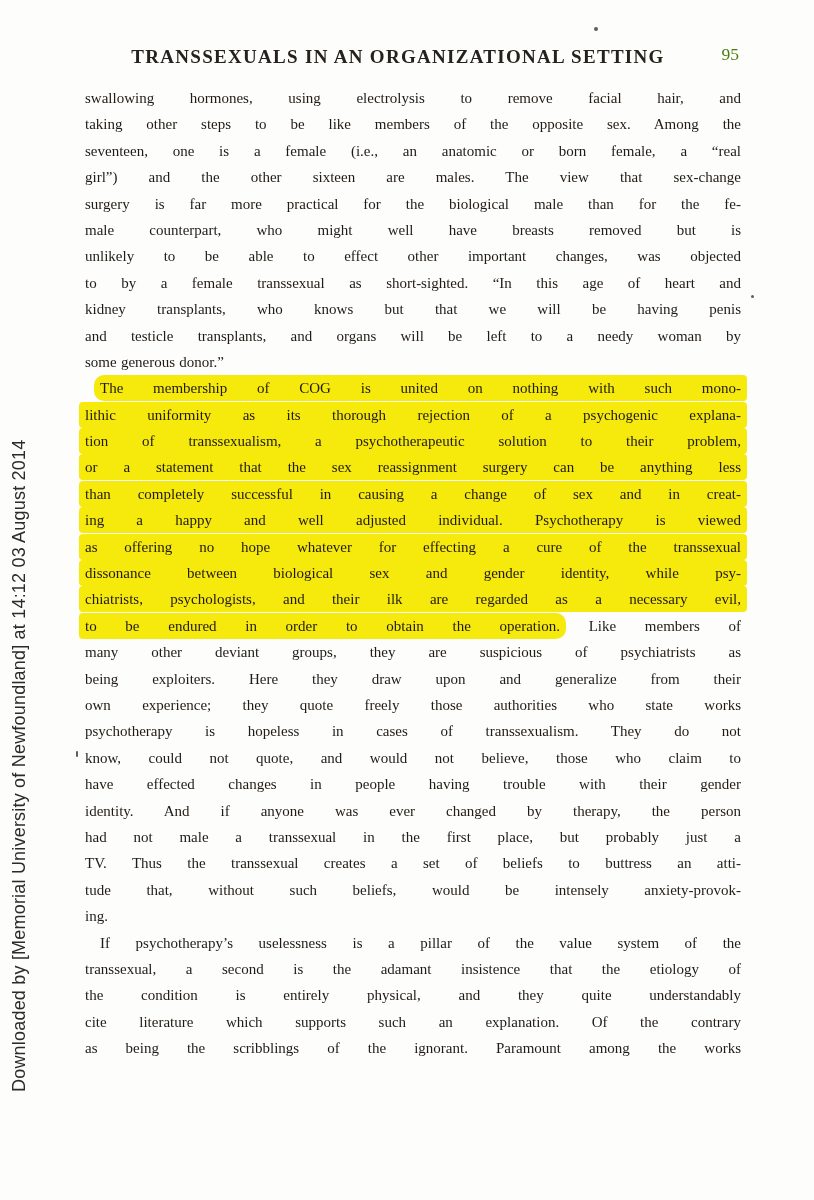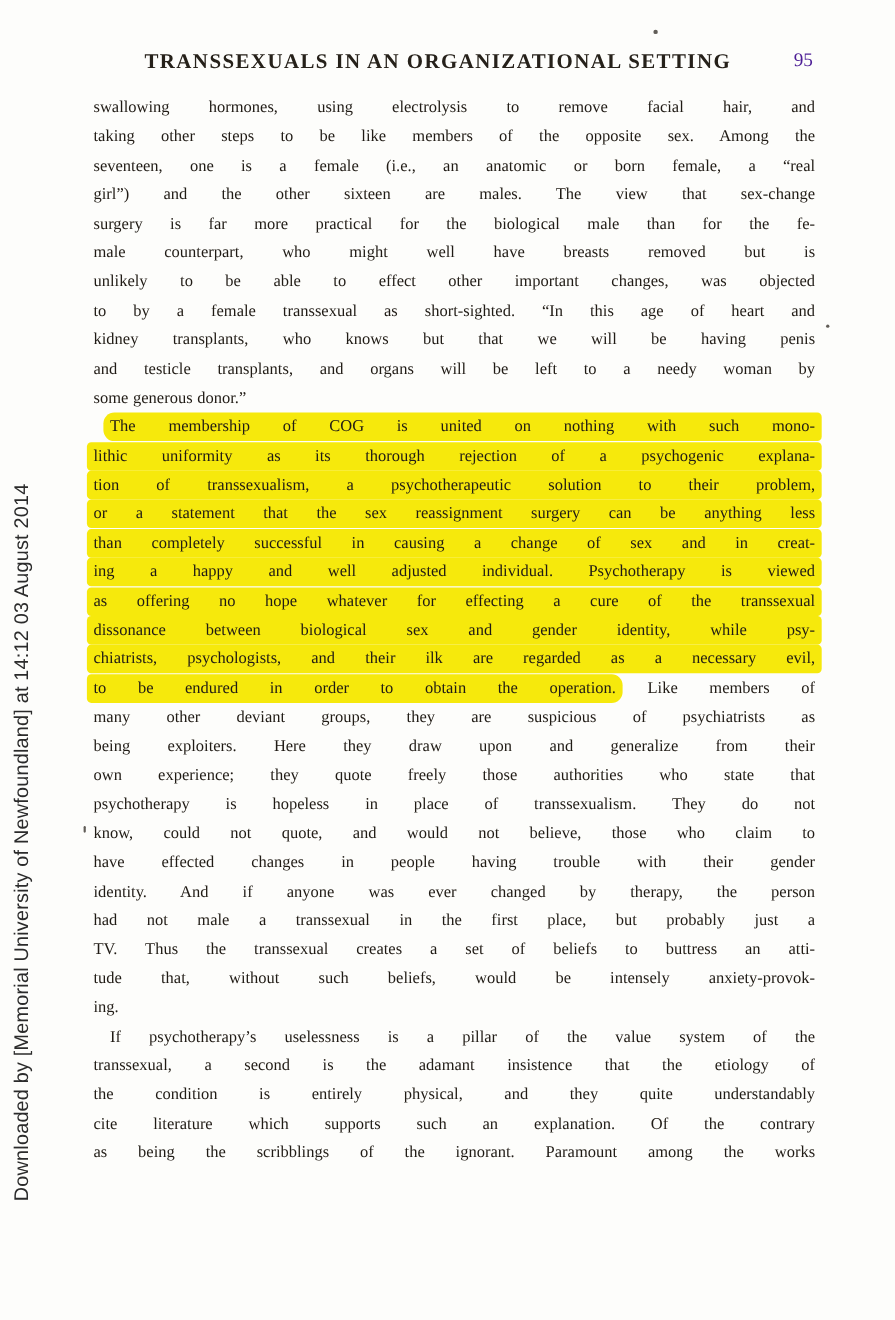--- a/index.html
+++ b/index.html
@@ -15,21 +15,21 @@
     position: absolute; top: 46px; left: 85px; width: 656px; height: 22px;
   }
   .running-title {
     position: absolute; left: 0; right: 30px;
     text-align: center;
     font-size: 19px; font-weight: 700; letter-spacing: 1.3px;
     color: #26211a;
   }
   .page-number {
     position: absolute; right: 2px; top: -2px;
-    font-size: 17.5px; color: #4c1d95;
+    font-size: 17.5px; color: #4d7c0f;
   }
   .body-text {
     position: absolute; left: 85px; top: 85px; width: 656px;
   }
   .line {
     font-size: 15px;
     line-height: 26.4px;
     height: 26.4px;
     text-align: justify;
     text-align-last: justify;
@@ -93,22 +93,22 @@
   <div class="line"><span class="hl">or a statement that the sex reassignment surgery can be anything less</span></div>
   <div class="line"><span class="hl">than completely successful in causing a change of sex and in creat-</span></div>
   <div class="line"><span class="hl">ing a happy and well adjusted individual. Psychotherapy is viewed</span></div>
   <div class="line"><span class="hl">as offering no hope whatever for effecting a cure of the transsexual</span></div>
   <div class="line"><span class="hl">dissonance between biological sex and gender identity, while psy-</span></div>
   <div class="line"><span class="hl">chiatrists, psychologists, and their ilk are regarded as a necessary evil,</span></div>
   <div class="line"><span class="hl hl-last">to be endured in order to obtain the operation.</span><span> Like members of</span></div>
 
   <div class="line">many other deviant groups, they are suspicious of psychiatrists as</div>
   <div class="line">being exploiters. Here they draw upon and generalize from their</div>
-  <div class="line">own experience; they quote freely those authorities who state that</div>
-  <div class="line">psychotherapy is hopeless in place of transsexualism. They do not</div>
+  <div class="line">own experience; they quote freely those authorities who state works</div>
+  <div class="line">psychotherapy is hopeless in cases of transsexualism. They do not</div>
   <div class="line">know, could not quote, and would not believe, those who claim to</div>
   <div class="line">have effected changes in people having trouble with their gender</div>
   <div class="line">identity. And if anyone was ever changed by therapy, the person</div>
   <div class="line">had not male a transsexual in the first place, but probably just a</div>
   <div class="line">TV. Thus the transsexual creates a set of beliefs to buttress an atti-</div>
   <div class="line">tude that, without such beliefs, would be intensely anxiety-provok-</div>
   <div class="line pe">ing.</div>
 
   <div class="line ind">If psychotherapy’s uselessness is a pillar of the value system of the</div>
   <div class="line">transsexual, a second is the adamant insistence that the etiology of</div>

